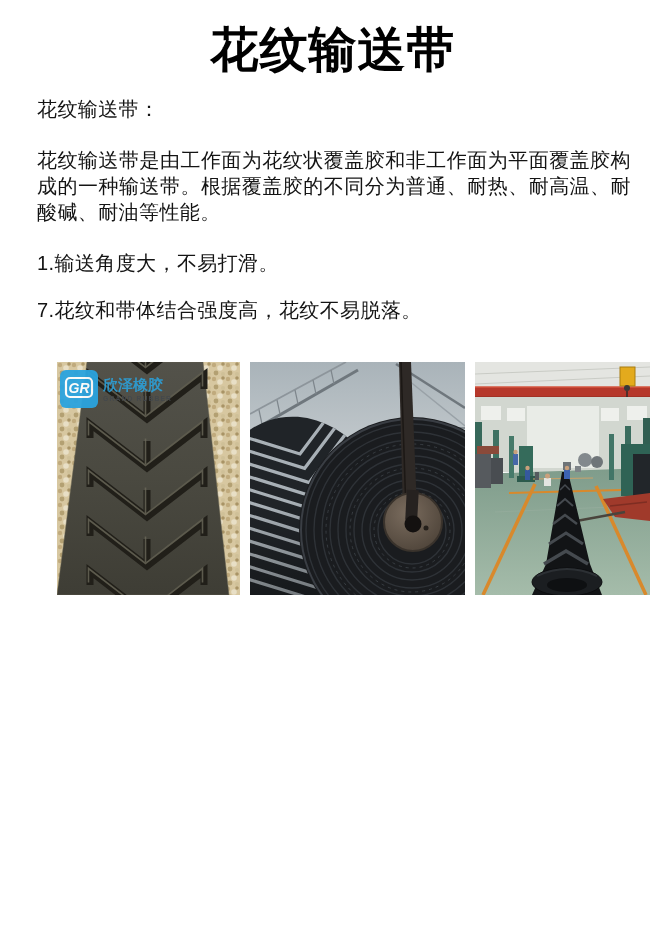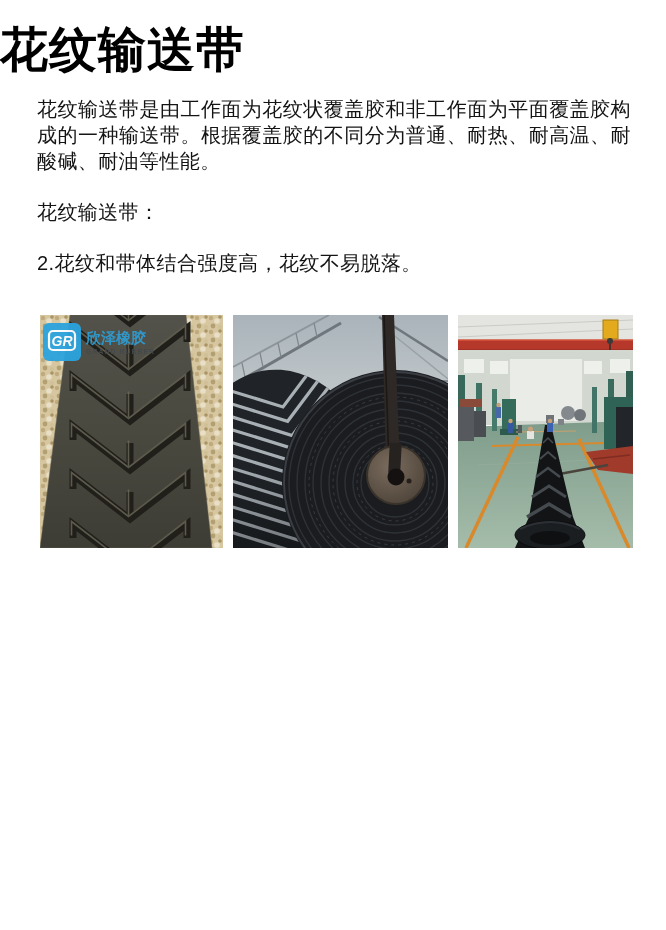--- a/index.html
+++ b/index.html
@@ -3,45 +3,46 @@
 <meta charset="utf-8">
 <style>
   html,body{margin:0;padding:0;}
   body{
     width:666px;height:930px;background:#ffffff;
     font-family:"Liberation Sans","DejaVu Sans",sans-serif;
     color:#111111;overflow:hidden;
   }
   .page{width:666px;height:930px;position:relative;background:#fff;}
   .page-title{
-    font-size:48px;line-height:60px;font-weight:bold;
+    font-size:48px;line-height:60px;font-weight:bold;text-align:center;
     margin:20px 0 16px;letter-spacing:1px;color:#000;
   }
   .content{padding:0 35px 0 37px;}
   .content p{
     font-size:20px;line-height:26px;margin:0 0 25px;
     text-align:justify;letter-spacing:0.4px;color:#141414;
   }
   .content p.feature{margin-bottom:21px;}
   .images-row{
-    display:flex;gap:10px;margin:39px 0 0 40px;height:233px;align-items:flex-start;
+    display:flex;gap:10px;margin:39px 0 0 40px;height:233px;align-items:flex-start;justify-content:center;
   }
   .images-row figure{margin:0;padding:0;height:233px;}
   .images-row svg{display:block;}
 </style>
 </head>
 <body>
 
 <div class="page">
   <h1 class="page-title">花纹输送带</h1>
 
   <div class="content">
+    <p>花纹输送带：</p>
     <p>花纹输送带是由工作面为花纹状覆盖胶和非工作面为平面覆盖胶构成的一种输送带。根据覆盖胶的不同分为普通、耐热、耐高温、耐酸碱、耐油等性能。</p>
-    <p>花纹输送带：</p>
-    <p class="feature">2.花纹和带体结合强度高，花纹不易脱落。</p>
+    <p class="feature">1.输送角度大，不易打滑。</p>
+    <p class="feature">7.花纹和带体结合强度高，花纹不易脱落。</p>
   </div>
 
   <div class="images-row">
 
     <figure>
       <svg width="183" height="233" viewBox="0 0 183 233">
         <defs>
           <pattern id="pebbles" width="14" height="14" patternUnits="userSpaceOnUse">
             <rect width="14" height="14" fill="#d7c7a0"></rect>
             <circle cx="3" cy="3" r="2.2" fill="#c0aa7d"></circle>

